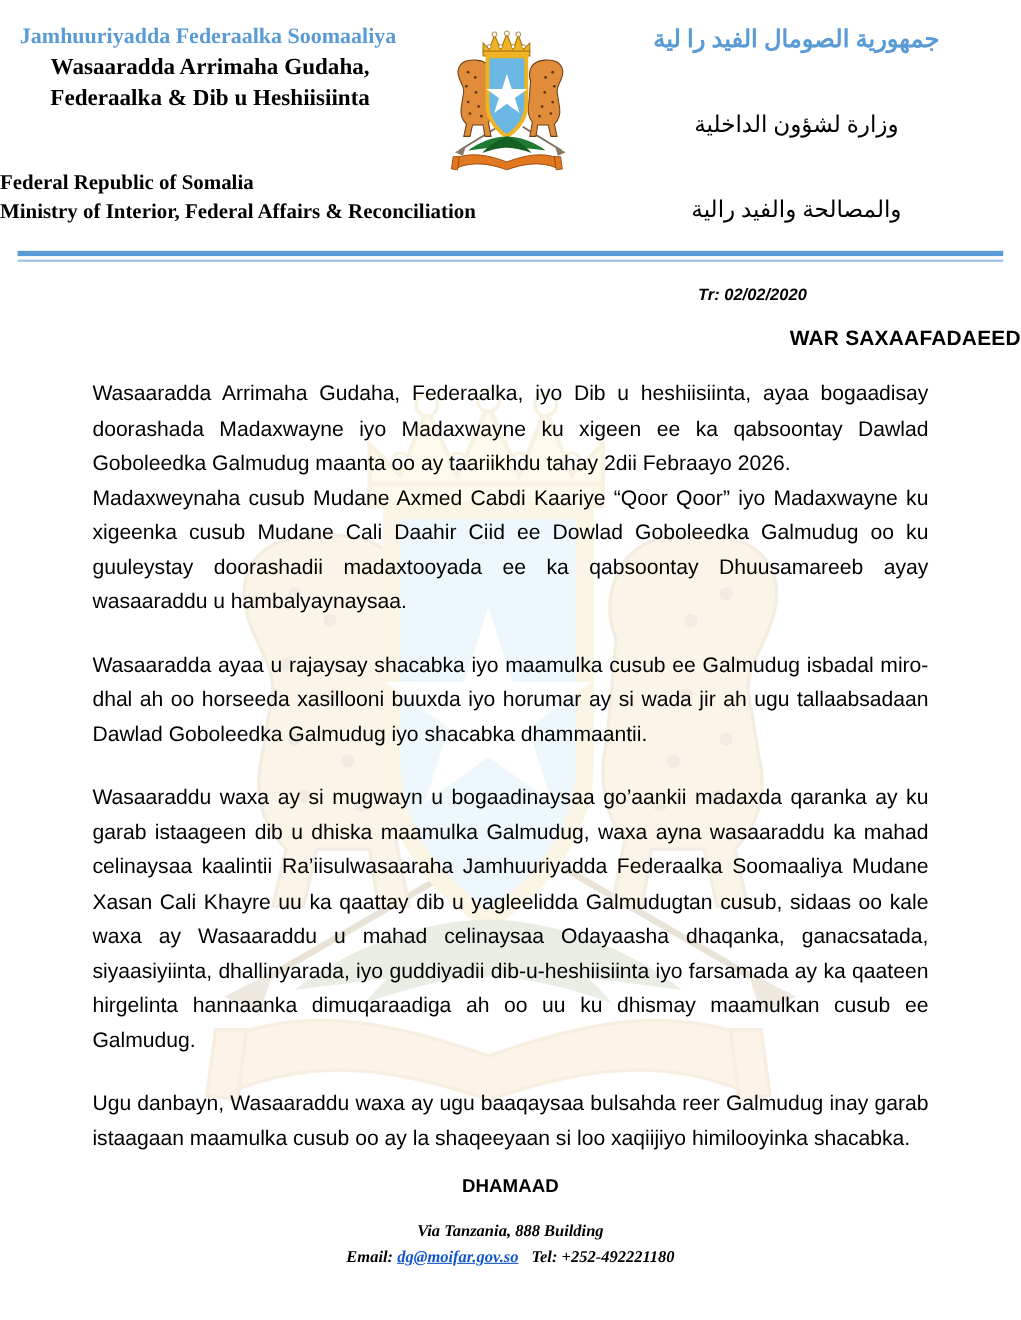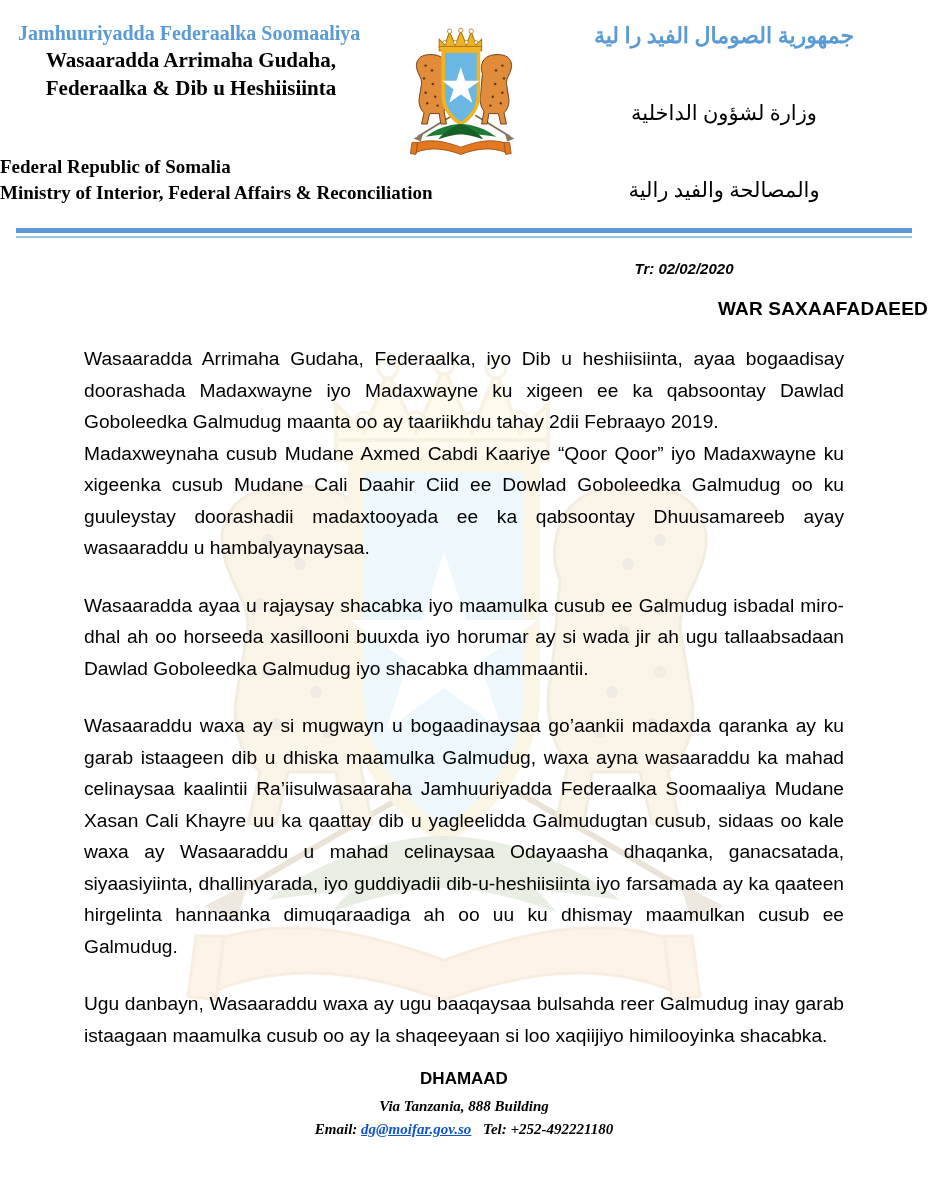--- a/index.html
+++ b/index.html
@@ -157,21 +157,21 @@
   
   .footer {
     position: relative;
     z-index: 2;
     text-align: center;
     font-family: "Liberation Serif", serif;
     font-weight: bold;
     font-style: italic;
     font-size: 15px;
     line-height: 1.5;
-    margin-top: 6px;
+    margin-top: 20px;
   }
   .footer-email-link {
     color: #1155cc;
     text-decoration: underline;
   }
   .footer-tel { margin-left: 8px; }
 </style>
 </head>
 <body>
 
@@ -353,21 +353,21 @@
   <div class="bar-thick"></div>
   <div class="bar-gap"></div>
   <div class="bar-thin"></div>
 </div>
 
 <div class="date-line">Tr: 02/02/2020</div>
 
 <div class="doc-title">WAR SAXAAFADAEED</div>
 
 <div class="body-text">
-  <p class="para">Wasaaradda Arrimaha Gudaha, Federaalka, iyo Dib u heshiisiinta, ayaa bogaadisay doorashada Madaxwayne iyo Madaxwayne ku xigeen ee ka qabsoontay Dawlad Goboleedka Galmudug maanta oo ay taariikhdu tahay 2dii Febraayo 2019.</p>
+  <p class="para">Wasaaradda Arrimaha Gudaha, Federaalka, iyo Dib u heshiisiinta, ayaa bogaadisay doorashada Madaxwayne iyo Madaxwayne ku xigeen ee ka qabsoontay Dawlad Goboleedka Galmudug maanta oo ay taariikhdu tahay 2dii Febraayo 2026.</p>
   <p class="para">Madaxweynaha cusub Mudane Axmed Cabdi Kaariye “Qoor Qoor” iyo Madaxwayne ku xigeenka cusub Mudane Cali Daahir Ciid ee Dowlad Goboleedka Galmudug oo ku guuleystay doorashadii madaxtooyada ee ka qabsoontay Dhuusamareeb ayay wasaaraddu u hambalyaynaysaa.</p>
   <p class="para spaced">Wasaaradda ayaa u rajaysay shacabka iyo maamulka cusub ee Galmudug isbadal miro-dhal ah oo horseeda xasillooni buuxda iyo horumar ay si wada jir ah ugu tallaabsadaan Dawlad Goboleedka Galmudug iyo shacabka dhammaantii.</p>
   <p class="para spaced">Wasaaraddu waxa ay si mugwayn u bogaadinaysaa go’aankii madaxda qaranka ay ku garab istaageen dib u dhiska maamulka Galmudug,  waxa ayna wasaaraddu ka mahad celinaysaa kaalintii Ra’iisulwasaaraha Jamhuuriyadda Federaalka Soomaaliya Mudane Xasan Cali Khayre uu ka qaattay dib u yagleelidda Galmudugtan cusub,  sidaas oo kale waxa ay Wasaaraddu u mahad celinaysaa Odayaasha dhaqanka, ganacsatada, siyaasiyiinta, dhallinyarada, iyo guddiyadii dib-u-heshiisiinta iyo farsamada ay ka qaateen hirgelinta hannaanka dimuqaraadiga ah oo uu ku dhismay maamulkan cusub ee Galmudug.</p>
   <p class="para spaced">Ugu danbayn, Wasaaraddu waxa ay ugu baaqaysaa bulsahda reer Galmudug inay garab istaagaan maamulka cusub oo ay la shaqeeyaan si loo xaqiijiyo himilooyinka shacabka.</p>
 </div>
 
 <div class="closing">DHAMAAD</div>
 
 <div class="footer">
   <div>Via Tanzania, 888 Building</div>

